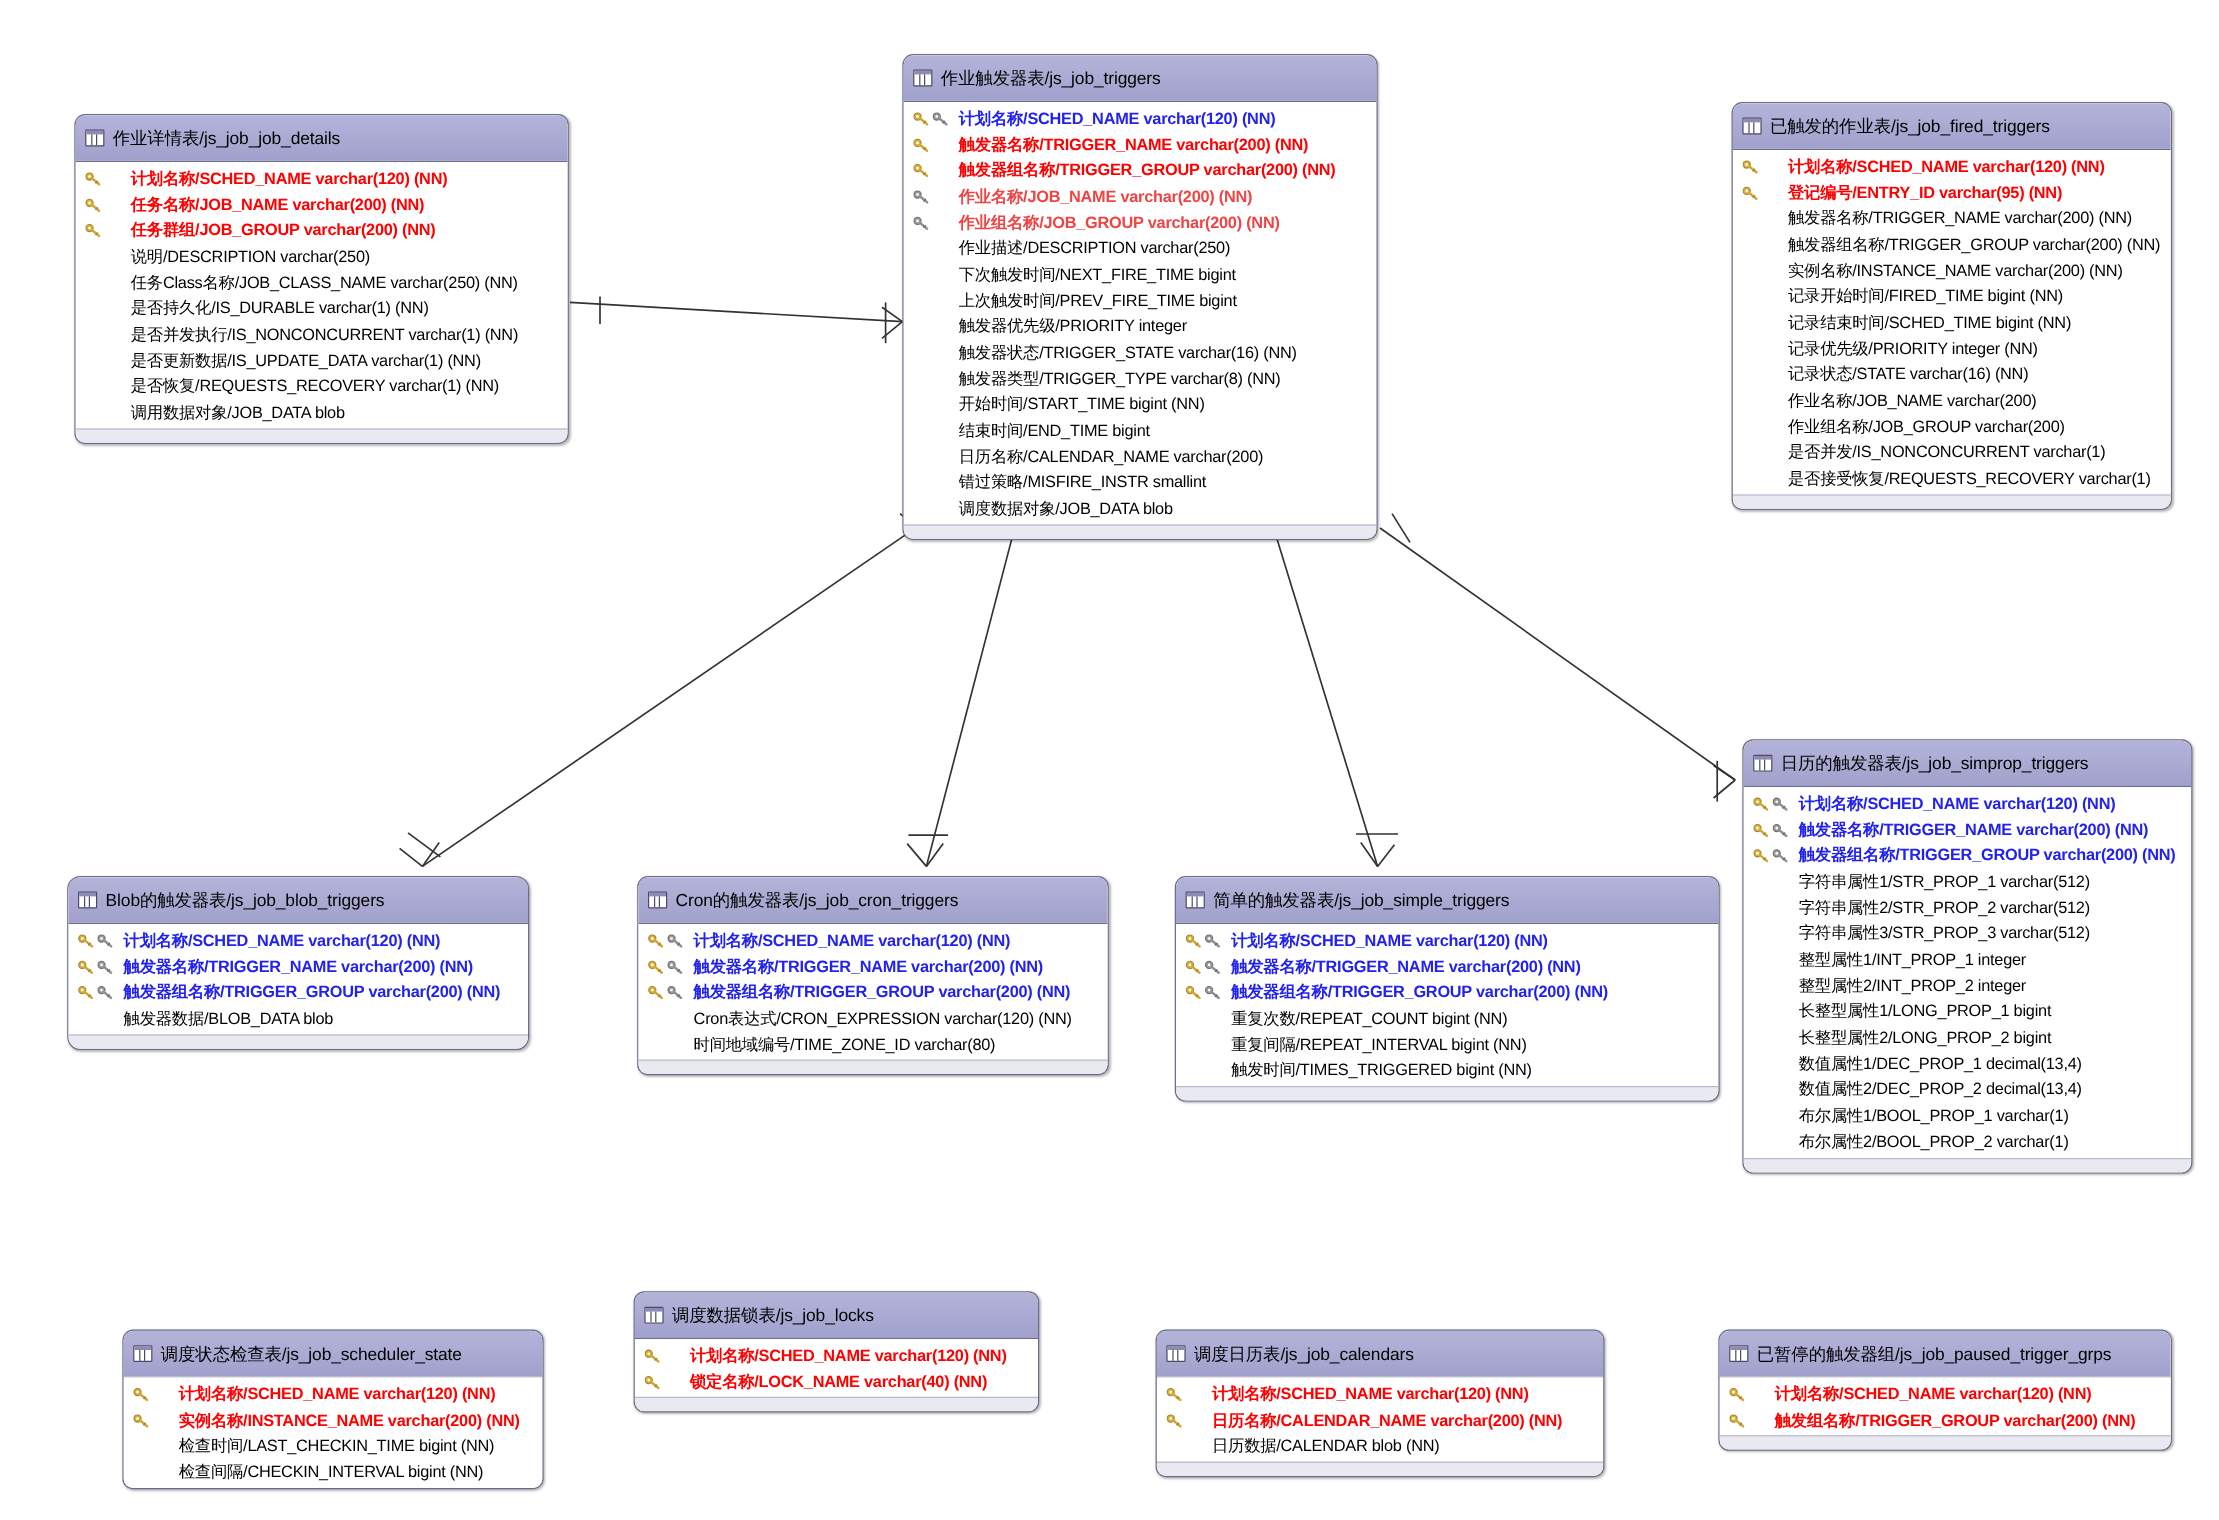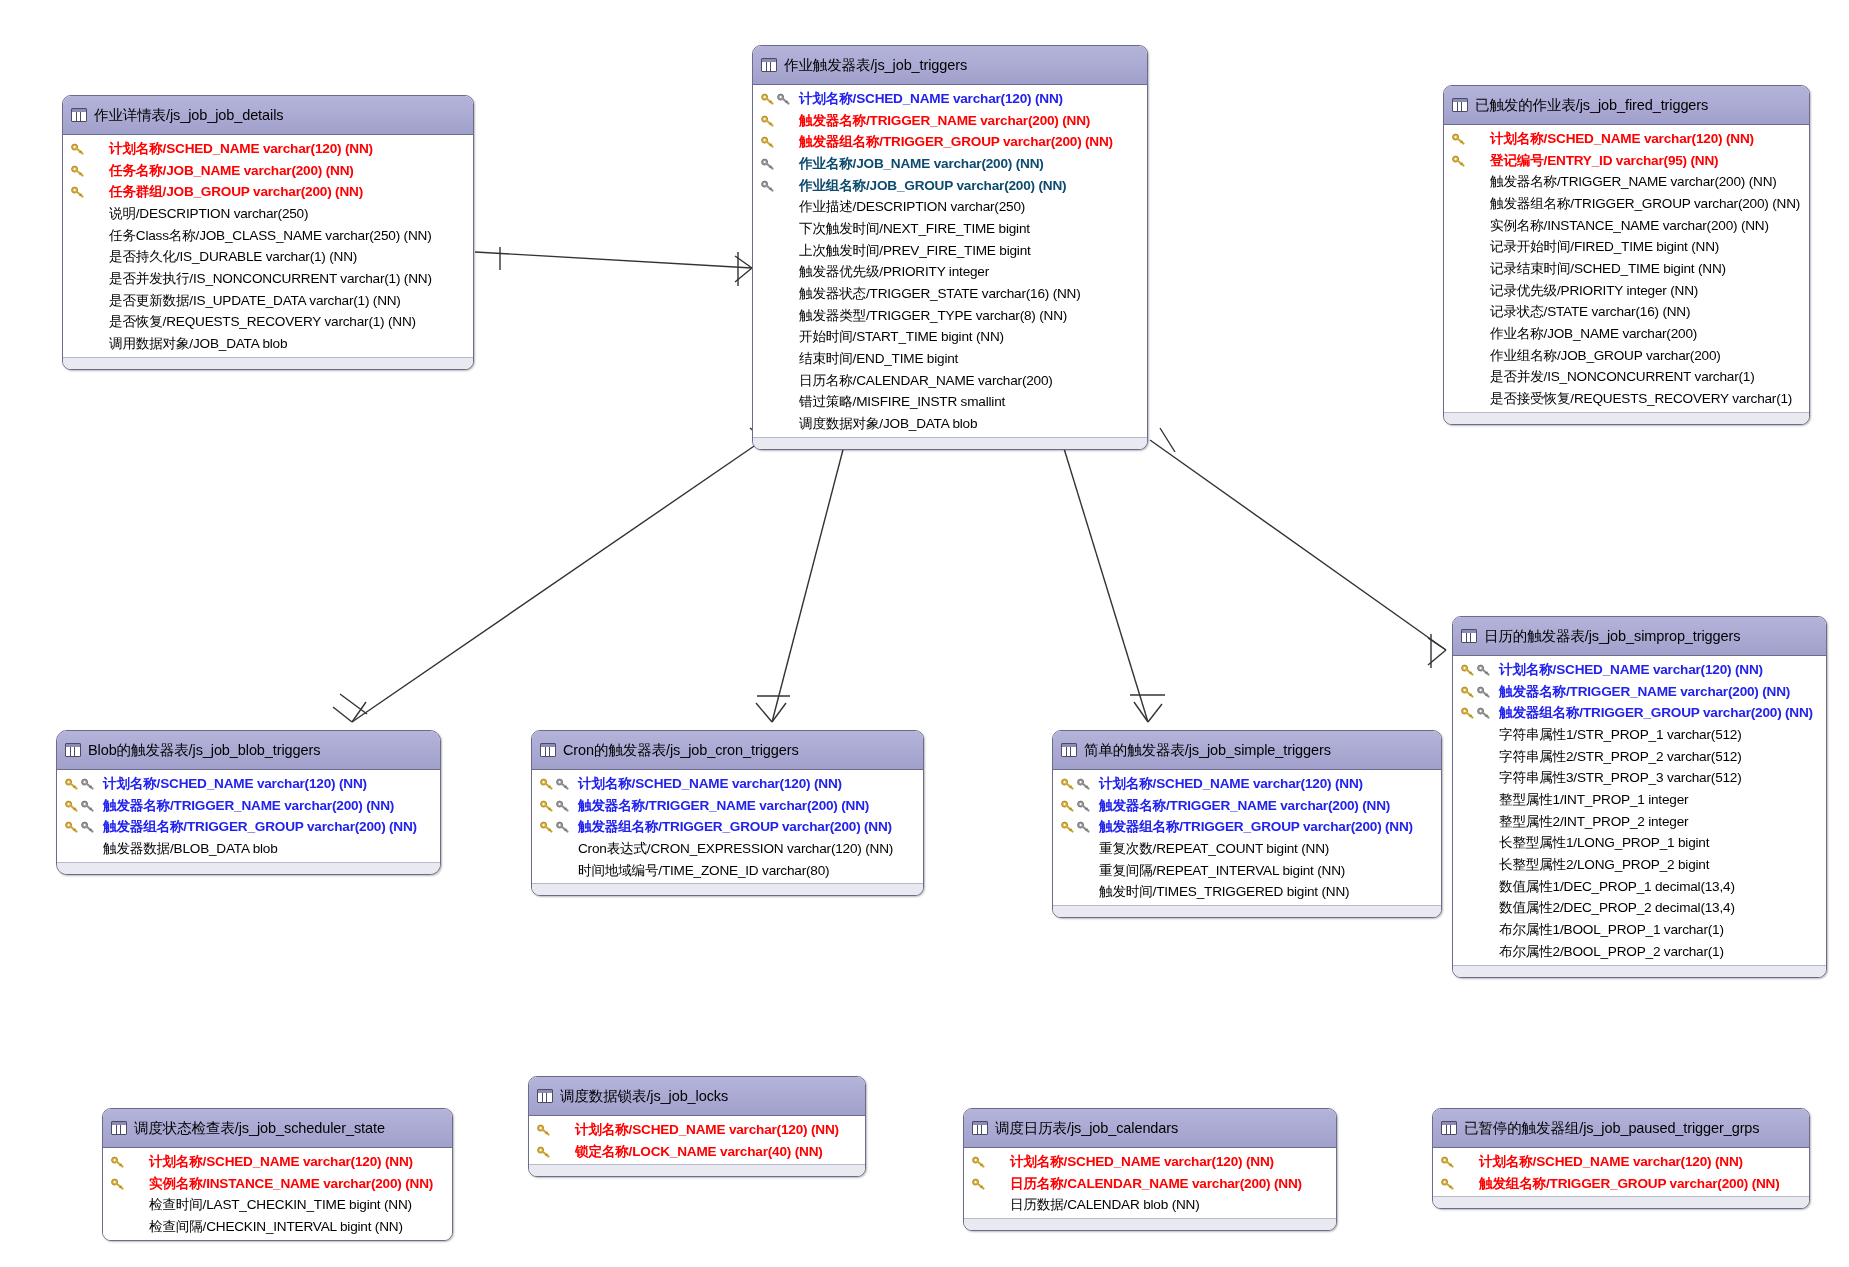--- a/index.html
+++ b/index.html
@@ -47,21 +47,21 @@
   .body{padding:3px 0 2px 0;background:#fff;}
   .footer{height:11px;background:#e9e9f2;border-top:1px solid #b9b9cc;}
   .row{
     height:21.7px;display:flex;align-items:center;
     font-size:13.6px;white-space:nowrap;letter-spacing:-0.2px;
   }
   .keys{width:46px;flex:0 0 46px;display:flex;align-items:center;gap:3px;padding-left:8px;box-sizing:border-box;}
   .txt{color:#000;}
   .txt.red{color:#ff0000;font-weight:bold;}
   .txt.blue{color:#2222ee;font-weight:bold;}
-  .txt.green{color:#0c4a6e;font-weight:bold;}
+  .txt.green{color:#ef4444;font-weight:bold;}
   .key{width:13px;height:12px;flex:0 0 13px;position:relative;}
   .key svg{display:block;}
 </style>
 </head>
 <body>
 
 <div id="canvas">
   <svg id="links" viewBox="0 0 1849 1267">
     <g stroke="#333333" stroke-width="1.4" fill="none">
 
@@ -671,21 +671,21 @@
           <div class="keys"></div>
           <span class="txt ">Cron表达式/CRON_EXPRESSION varchar(120) (NN)</span>
         </div>
         <div class="row">
           <div class="keys"></div>
           <span class="txt ">时间地域编号/TIME_ZONE_ID varchar(80)</span>
         </div>
       </div>
       <div class="footer"></div>
     </div>
-    <div class="entity" style="left: 1052px; top: 730px; width: 390px;">
+    <div class="entity" style="left: 979px; top: 730px; width: 454px;">
       <div class="hdr">
         <span class="tbl-icon"></span>
         <span class="hdr-title">简单的触发器表/js_job_simple_triggers</span>
       </div>
       <div class="body">
         <div class="row">
           <div class="keys">
             <span class="key">
               <svg width="13" height="12" viewBox="0 0 13 12" aria-hidden="true">
                 <circle cx="3.6" cy="4.1" r="3.0" fill="#d9b23c" stroke="#a8832a" stroke-width="0.9"></circle>

